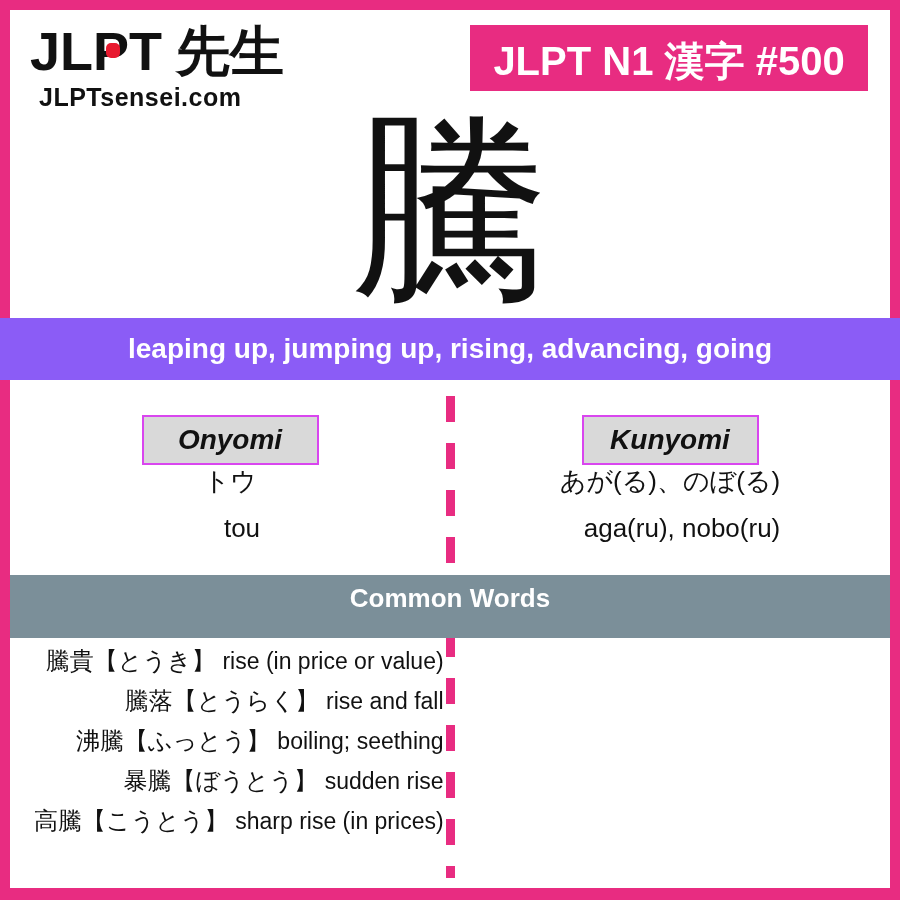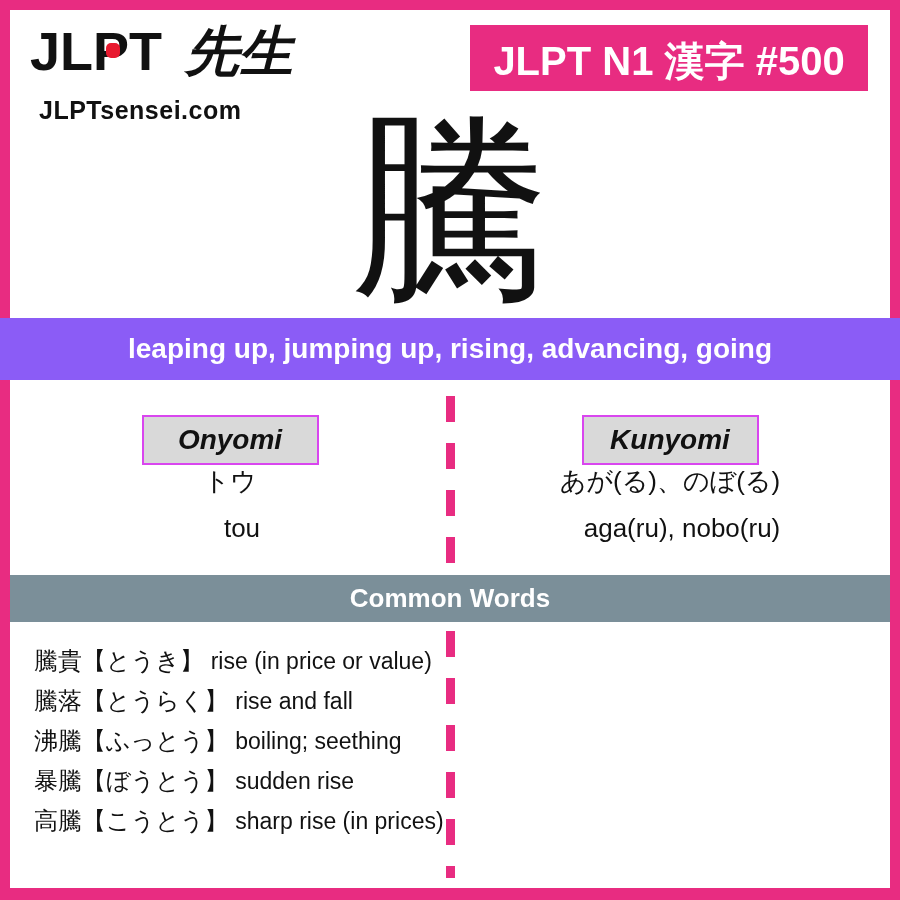--- a/index.html
+++ b/index.html
@@ -29,35 +29,35 @@
   }
   .logo-row {
     position: relative;
     font-size: 54px;
     font-weight: bold;
     color: #111111;
     letter-spacing: 0px;
     line-height: 62px;
     z-index: 1;
   }
-  .logo-jp { margin-left: 23px; font-style: italic; }
+  .logo-jp { margin-left: 14px; }
   .logo-p-dot {
     position: absolute;
     left: 76px; top: 23px;
     width: 14px; height: 15px;
     background: #e8192f;
     border-radius: 5px;
     z-index: 2;
   }
   .logo-site {
     font-size: 25px;
     font-weight: bold;
     color: #111111;
     padding-left: 9px;
-    margin-top: 14px;
+    margin-top: 1px;
     letter-spacing: 0.5px;
   }
   .badge {
     position: absolute;
     top: 15px; right: 22px;
     height: 66px;
     min-width: 398px;
     padding: 3px 18px;
     background: #e82c81;
     color: #ffffff;
@@ -138,34 +138,35 @@
     margin-top: 15px;
     font-size: 26px;
     line-height: 32px;
     color: #111111;
     padding-left: 24px;
   }
 
   .common-words-band {
     position: absolute;
     left: 0; top: 195px;
-    width: 880px; height: 47px;
+    width: 880px; height: 63px;
     background: #7b8f99;
     color: #ffffff;
     font-size: 26px;
     font-weight: bold;
     line-height: 47px;
     text-align: center;
     z-index: 3;
   }
 
   .words-list {
     position: absolute;
     left: 24px; top: 261px;
     z-index: 2;
+    text-align: right;
   }
   .word-row {
     height: 40px;
     line-height: 40px;
     white-space: nowrap;
   }
   .word-row .jp { font-size: 24px; color: #111111; }
   .word-row .en { font-size: 23px; color: #111111; margin-left: 7px; }
 </style>
 </head>

